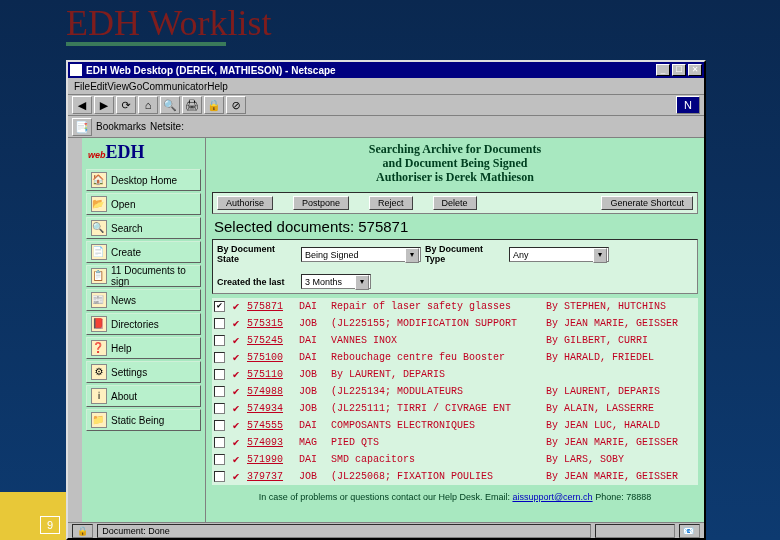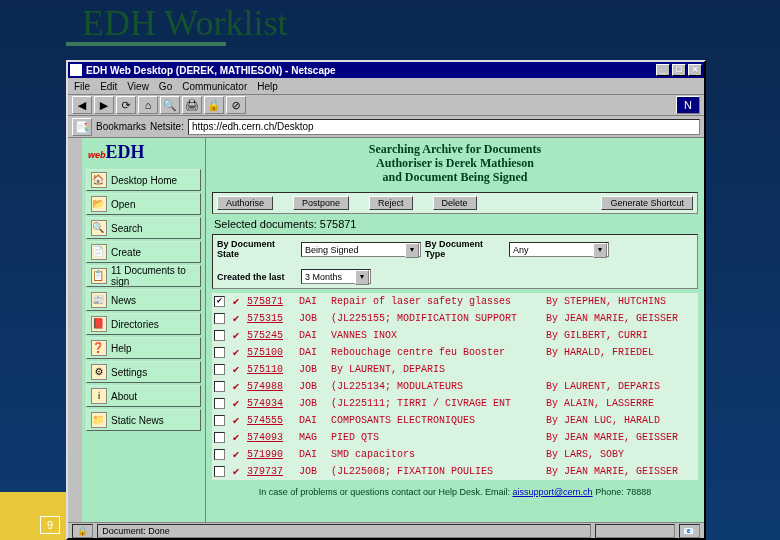--- a/index.html
+++ b/index.html
@@ -7,23 +7,22 @@
     width: 780px;
     height: 540px;
     background: linear-gradient(to bottom, #0a2850, #0d3a70);
     font-family: Arial, sans-serif;
     overflow: hidden;
     position: relative;
   }
   .title {
     font-family: "Times New Roman", serif;
     font-size: 36px;
-    color: #14532d;
+    color: #7f1d1d;
     padding: 2px 0 4px 66px;
-    margin-left: 16px;
   }
   .title-underline {
     position: absolute;
     left: 66px;
     top: 42px;
     width: 160px;
     height: 4px;
     background: #3a7a5a;
   }
   .browser {
@@ -61,21 +60,20 @@
     border-top-color:#fff; border-left-color:#fff;
     margin-left: 2px;
     font-size: 8px;
     text-align:center;
     line-height:10px;
   }
   .menubar {
     height: 16px;
     display: flex;
     align-items:center;
-    gap: 10px;
     padding: 0 6px;
     font-size: 10px;
     background:#c0c0c0;
   }
   .menubar span { cursor: default; }
   .toolbar {
     height: 22px;
     border-top: 1px solid #808080;
     border-bottom: 1px solid #808080;
     display:flex;
@@ -177,21 +175,21 @@
     font-size:9px;
   }
   .act-btn {
     border:1px solid #404040;
     border-top-color:#fff; border-left-color:#fff;
     padding:1px 8px;
     background:#c0c0c0;
     font-size:9px;
   }
   .act-spacer { flex:1; }
-  .sel-docs { font-size:11px; padding:2px 8px; }
+  .sel-docs { font-size:15px; padding:2px 8px; }
   .filter-row {
     background:#d8f4e0;
     border:1px inset #808080;
     margin:2px 6px;
     padding:4px 4px;
     display:flex;
     flex-wrap:wrap;
     align-items:center;
     gap:4px;
     font-size:9px;
@@ -324,21 +322,20 @@
     <span class="tb-btn">🔒</span>
     <span class="tb-btn">⊘</span>
     <span style="flex:1"></span>
     <span class="tb-btn" style="width:24px;background:#000080;color:#fff">N</span>
   </div>
 
   <div class="addrbar">
     <span class="tb-btn">📑</span>
     <span>Bookmarks</span>
     <span>Netsite:</span>
-    <span class="addr-input">https://edh.cern.ch/Desktop</span>
   </div>
 
   <div class="content">
     <div class="sidebar">
       <div class="logo">
         <span class="web-txt">web</span><span class="edh-txt">EDH</span>
       </div>
       <div id="nav-list">
           <div class="nav-item">
             <span class="nav-icon">🏠</span>
@@ -375,30 +372,30 @@
           <div class="nav-item">
             <span class="nav-icon">⚙</span>
             <span>Settings</span>
           </div>
           <div class="nav-item">
             <span class="nav-icon">ℹ</span>
             <span>About</span>
           </div>
           <div class="nav-item">
             <span class="nav-icon">📁</span>
-            <span>Static News</span>
+            <span>Static Being</span>
           </div>
         </div>
     </div>
 
     <div class="main">
       <div class="search-header">
         <div>Searching Archive for Documents</div>
+        <div>and Document Being Signed</div>
         <div>Authoriser is Derek Mathieson</div>
-        <div>and Document Being Signed</div>
       </div>
 
       <div class="action-row">
         <span class="act-btn">Authorise</span>
         <span class="act-btn">Postpone</span>
         <span class="act-btn">Reject</span>
         <span class="act-btn">Delete</span>
         <span class="act-spacer"></span>
         <span class="act-btn">Generate Shortcut</span>
       </div>

